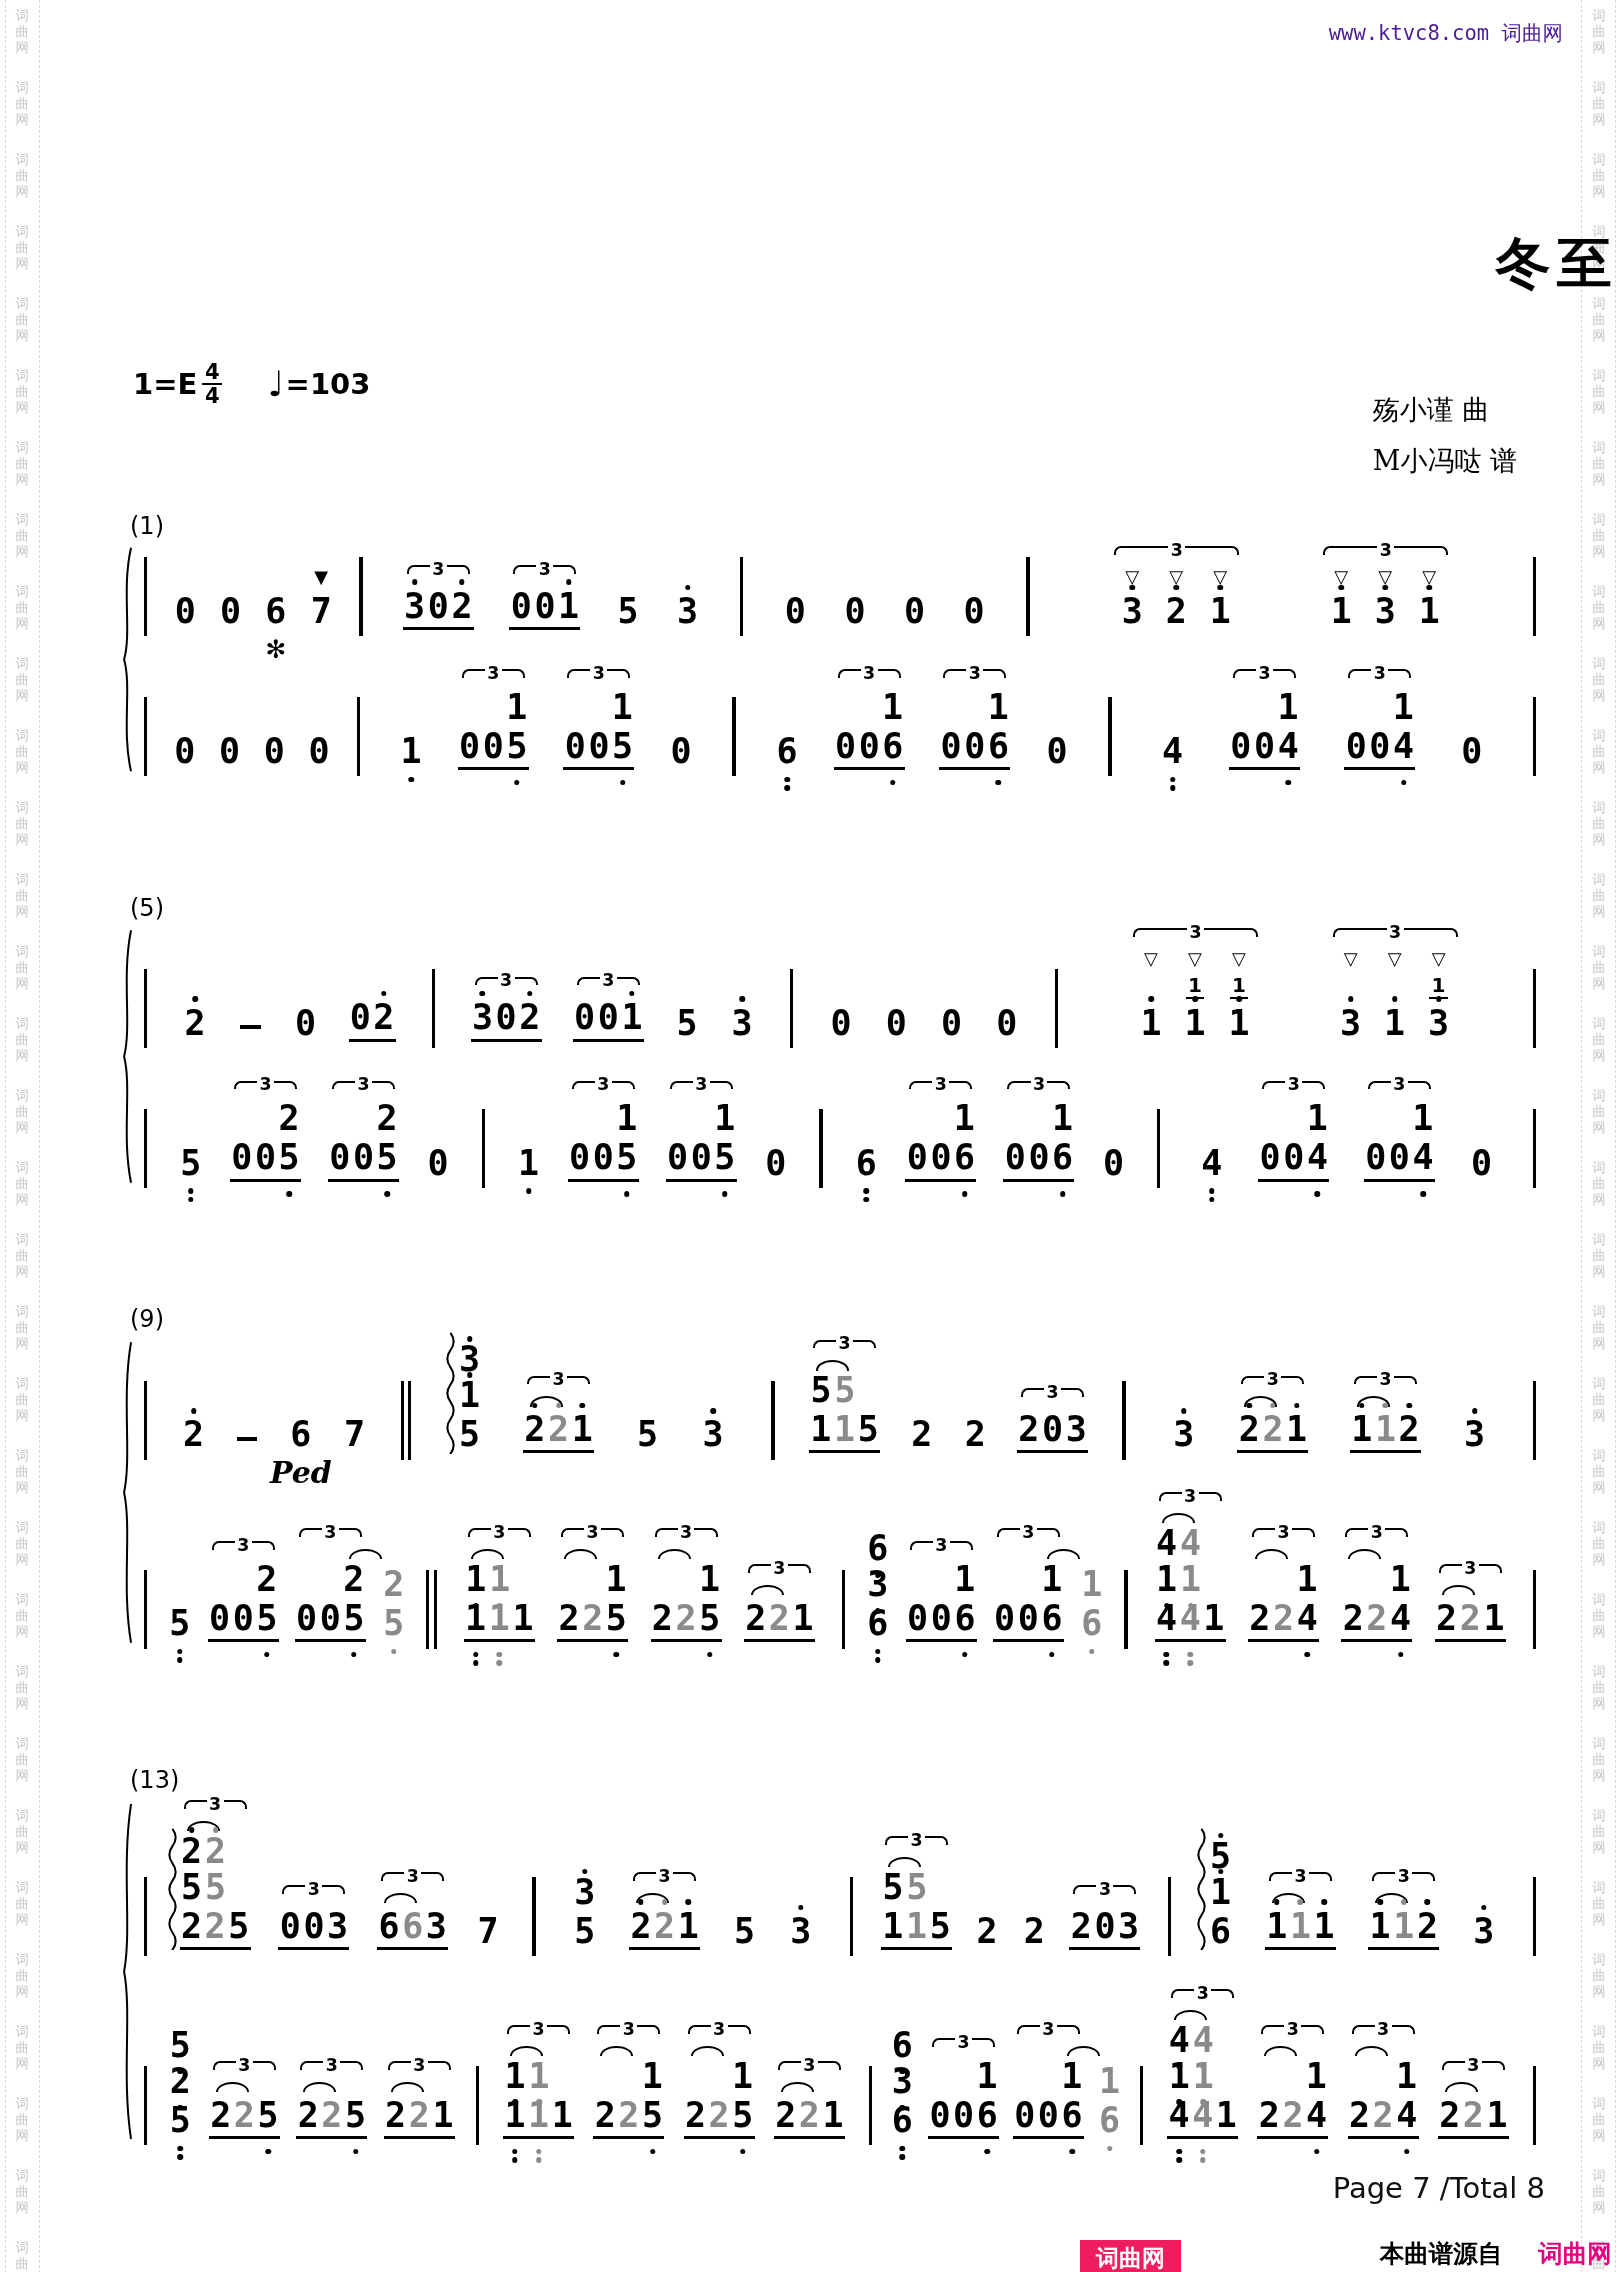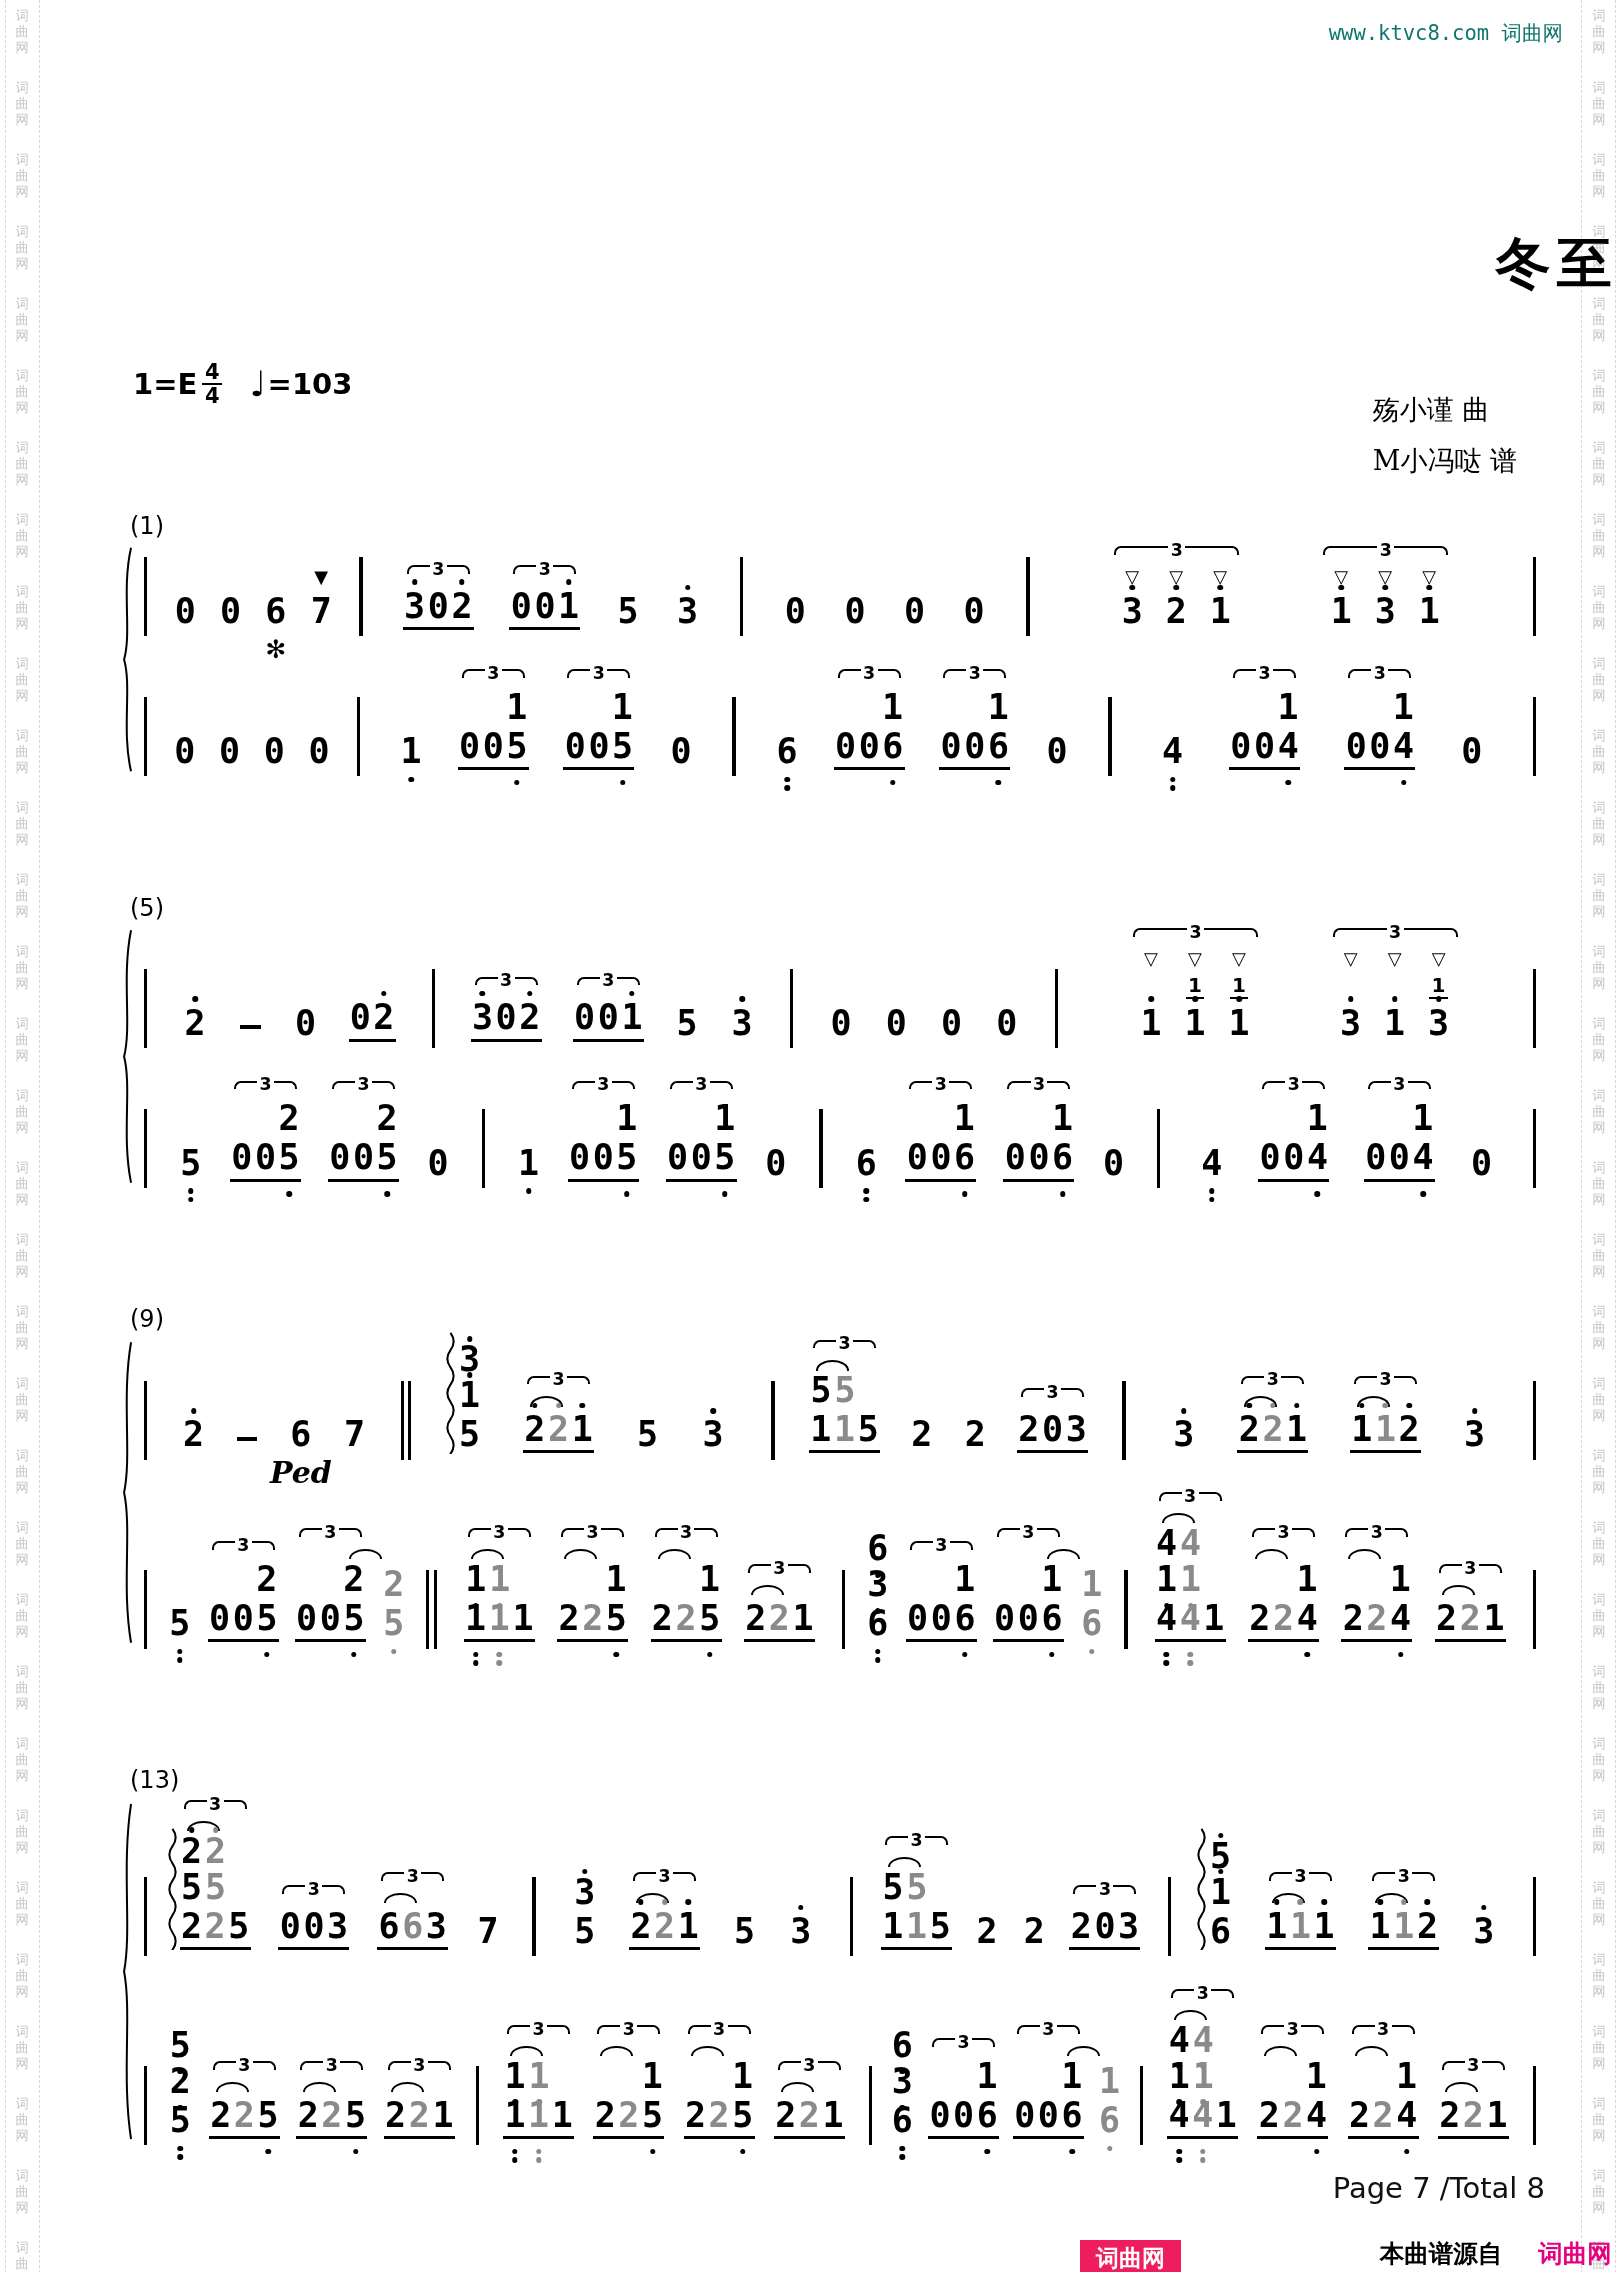--- a/index.html
+++ b/index.html
@@ -11,27 +11,27 @@
   
   .wmcol{position:absolute;top:0;height:100%;width:35px;display:flex;flex-direction:column;
          align-items:center;gap:24px;overflow:hidden;color:var(--wm,#c6c6c6);
          font-size:13.4px;line-height:16px;border-left:1.6px dashed #d8d8d8;border-right:1.6px dashed #d8d8d8;
          padding-top:8px;box-sizing:border-box;}
   .wmcol.left{left:4.7px;}
   .wmcol.right{right:1.6px;}
   .wmgrp{display:flex;flex-direction:column;align-items:center;}
 
   .urlmark{position:absolute;top:19px;right:55px;font-family:"DejaVu Sans Mono",monospace;
-           font-size:20.5px;color:#0f766e;}
+           font-size:20.5px;color:#4c1d95;}
 
   
   .titleblk{position:absolute;top:227px;left:0;width:100%;text-align:right;}
   .title{font-size:55px;font-weight:700;letter-spacing:6.3px;}
   .subtitle{margin-top:33px;font-family:"DejaVu Serif",serif;font-size:28px;letter-spacing:0.8px;}
-  .meta-key{position:absolute;left:133px;top:362px;display:flex;align-items:center;gap:27px;
+  .meta-key{position:absolute;left:133px;top:362px;display:flex;align-items:center;gap:45px;
             font-size:29px;font-weight:600;}
   .frac{display:inline-flex;flex-direction:column;align-items:center;font-size:21px;line-height:20.5px;
         font-weight:700;margin-left:4.7px;vertical-align:middle;}
   .frac .fl{width:20.5px;border-top:2.4px solid #000;margin:0.8px 0;}
   .tempo{display:flex;align-items:center;gap:1.6px;}
   .qn{font-size:35px;line-height:28px;}
   .byline{position:absolute;right:101px;top:384px;text-align:left;font-size:27px;line-height:51px;
           font-family:"DejaVu Serif",serif;}
 
   

